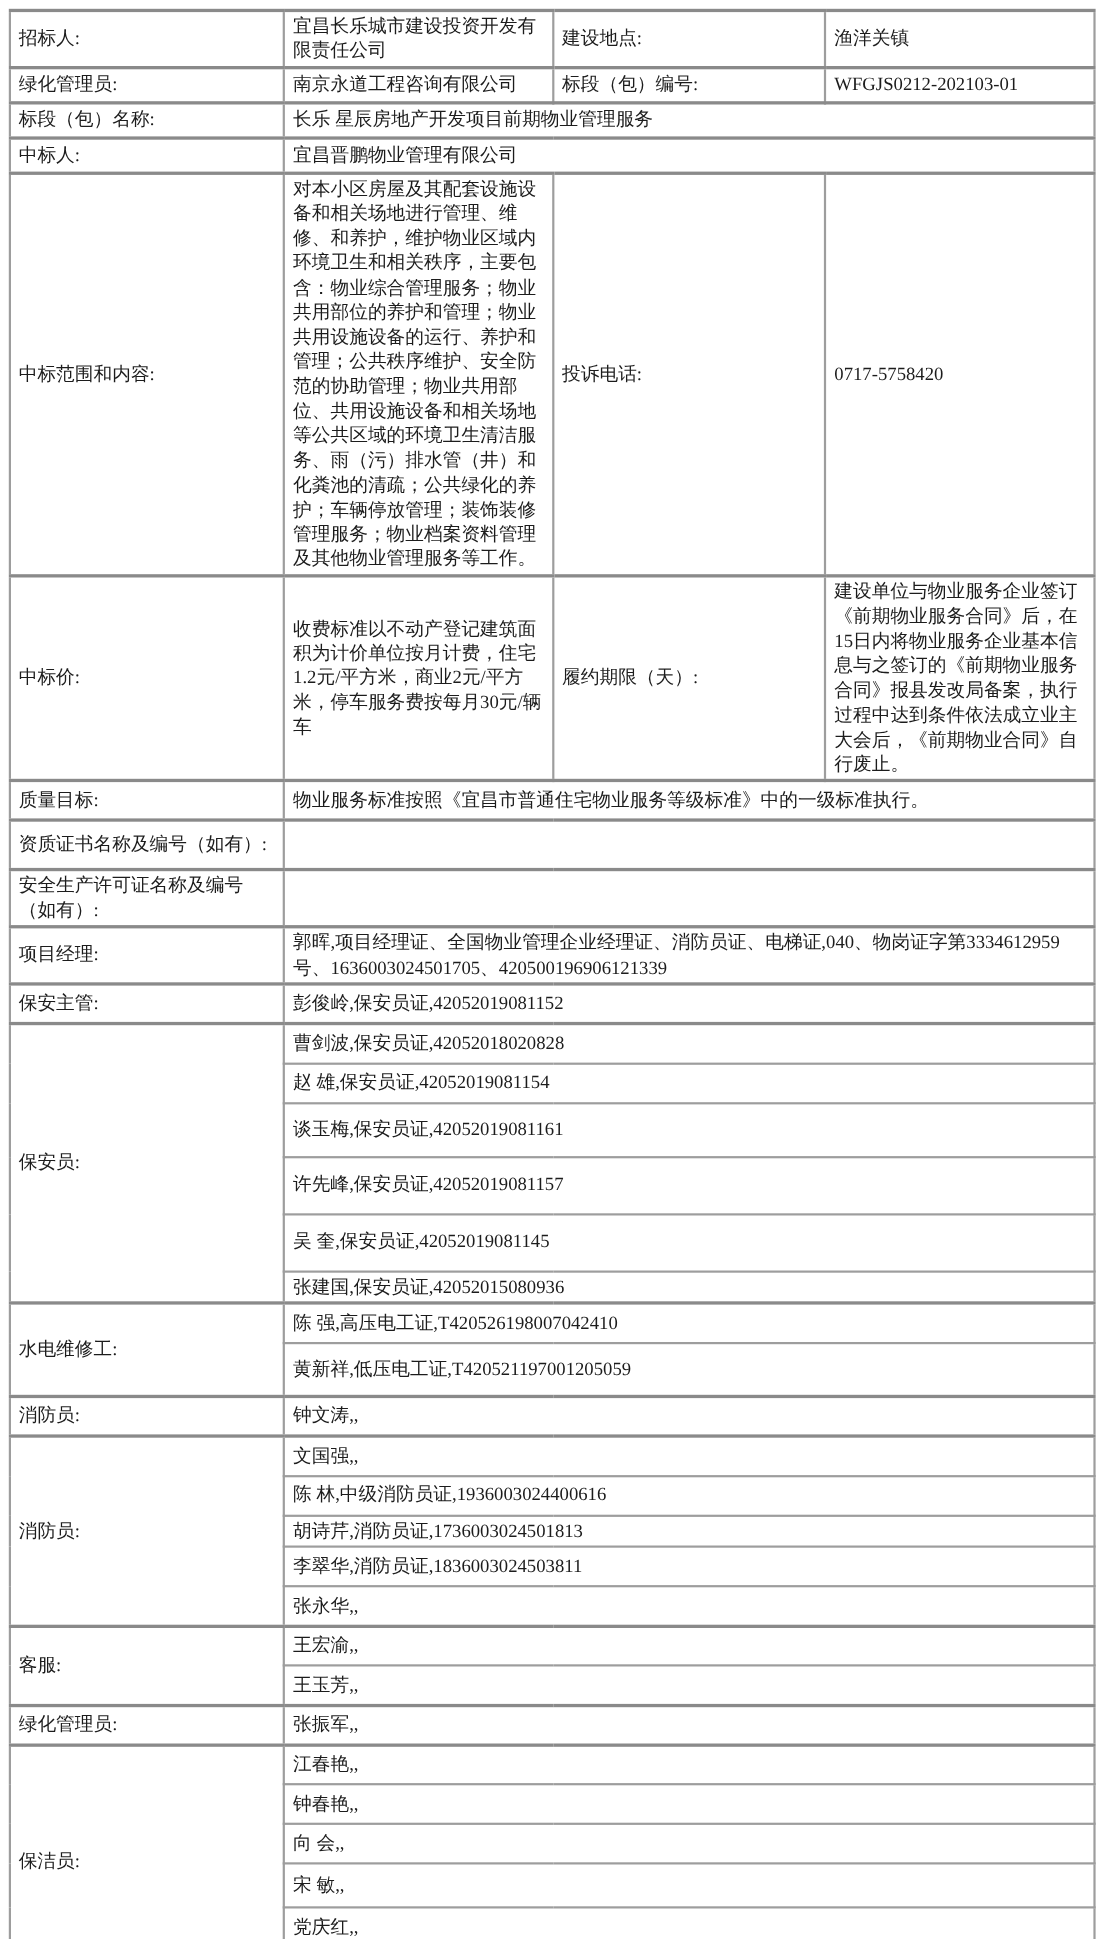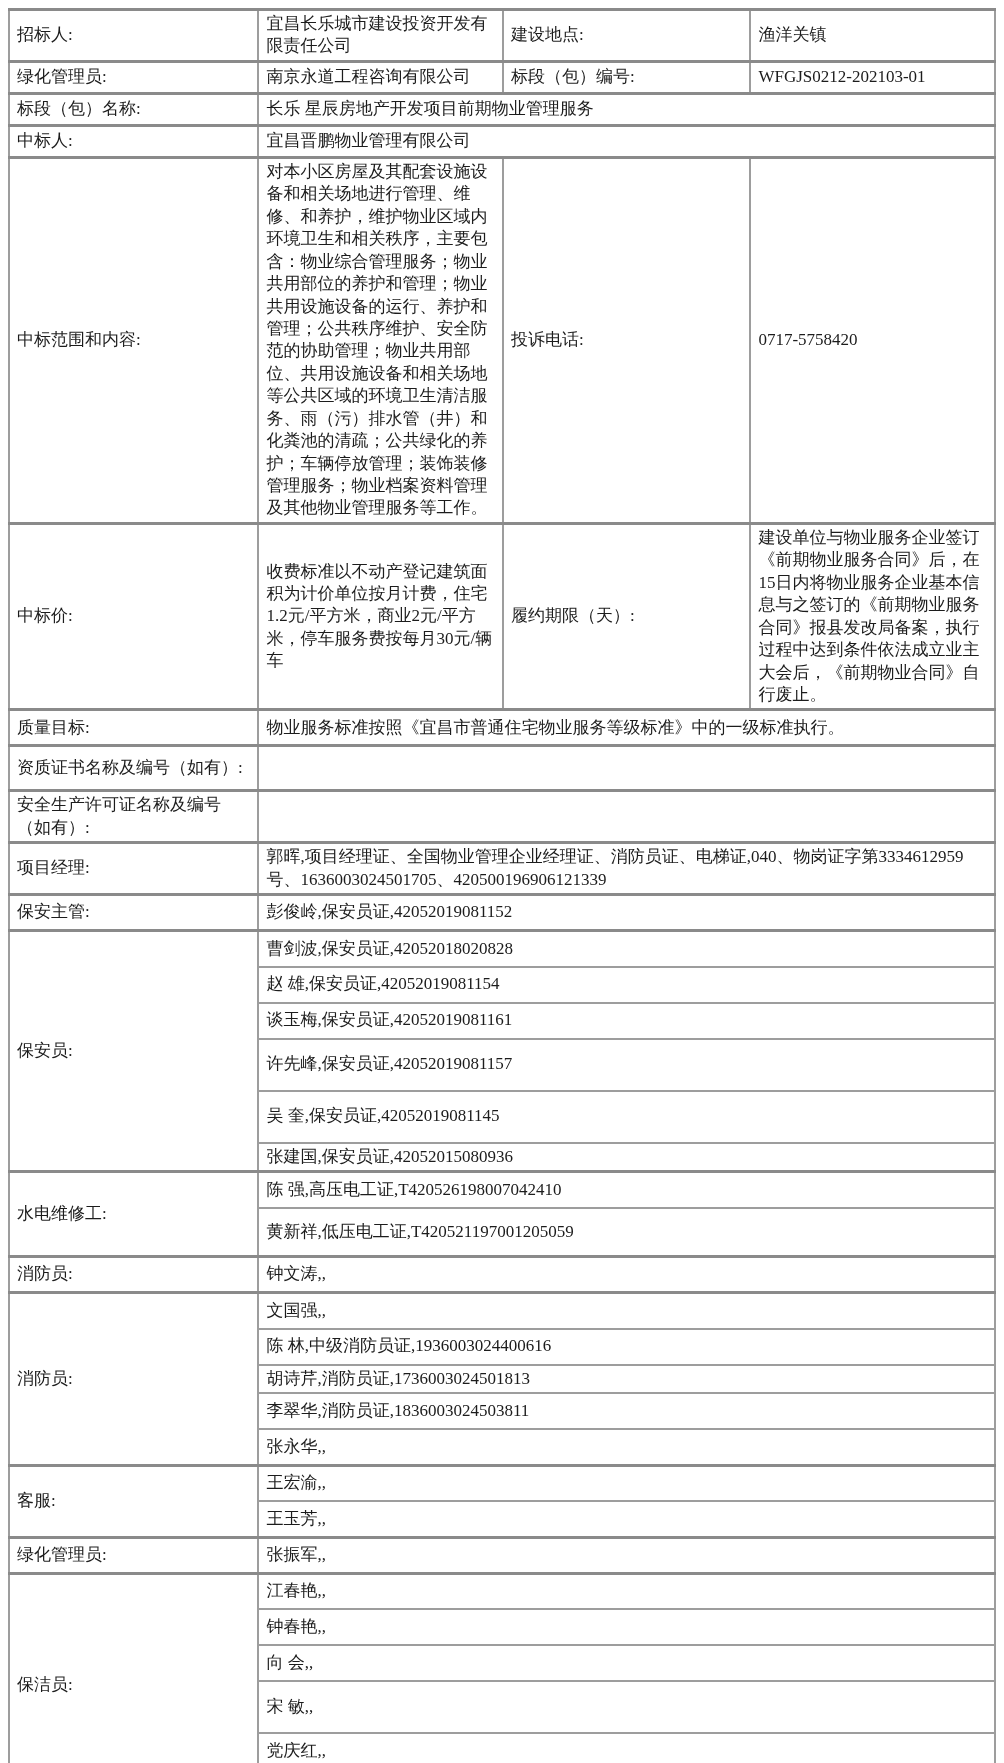--- a/index.html
+++ b/index.html
@@ -120,21 +120,21 @@
     <td class="val" colspan="3">彭俊岭,保安员证,42052019081152</td>
   </tr>
 
   <tr class="major" style="height:36px">
     <td class="lbl" rowspan="6">保安员:</td>
     <td class="val" colspan="3">曹剑波,保安员证,42052018020828</td>
   </tr>
   <tr style="height:36px">
           <td class="val" colspan="3">赵 雄,保安员证,42052019081154</td>
         </tr>
-  <tr style="height:36px">
+  <tr style="height:49px">
           <td class="val" colspan="3">谈玉梅,保安员证,42052019081161</td>
         </tr>
   <tr style="height:52px">
           <td class="val" colspan="3">许先峰,保安员证,42052019081157</td>
         </tr>
   <tr style="height:52px">
           <td class="val" colspan="3">吴 奎,保安员证,42052019081145</td>
         </tr>
   <tr style="height:20px">
           <td class="val" colspan="3">张建国,保安员证,42052015080936</td>
@@ -186,21 +186,21 @@
   <tr class="major" style="height:36px">
     <td class="lbl" rowspan="6">保洁员:</td>
     <td class="val" colspan="3">江春艳,,</td>
   </tr>
   <tr style="height:36px">
           <td class="val" colspan="3">钟春艳,,</td>
         </tr>
   <tr style="height:36px">
           <td class="val" colspan="3">向 会,,</td>
         </tr>
-  <tr style="height:52px">
+  <tr style="height:40px">
           <td class="val" colspan="3">宋 敏,,</td>
         </tr>
   <tr style="height:36px">
           <td class="val" colspan="3">党庆红,,</td>
         </tr>
   <tr style="height:26px">
           <td class="val" colspan="3">张祥安,,</td>
         </tr>
 
   <tr class="major" style="height:35px">

